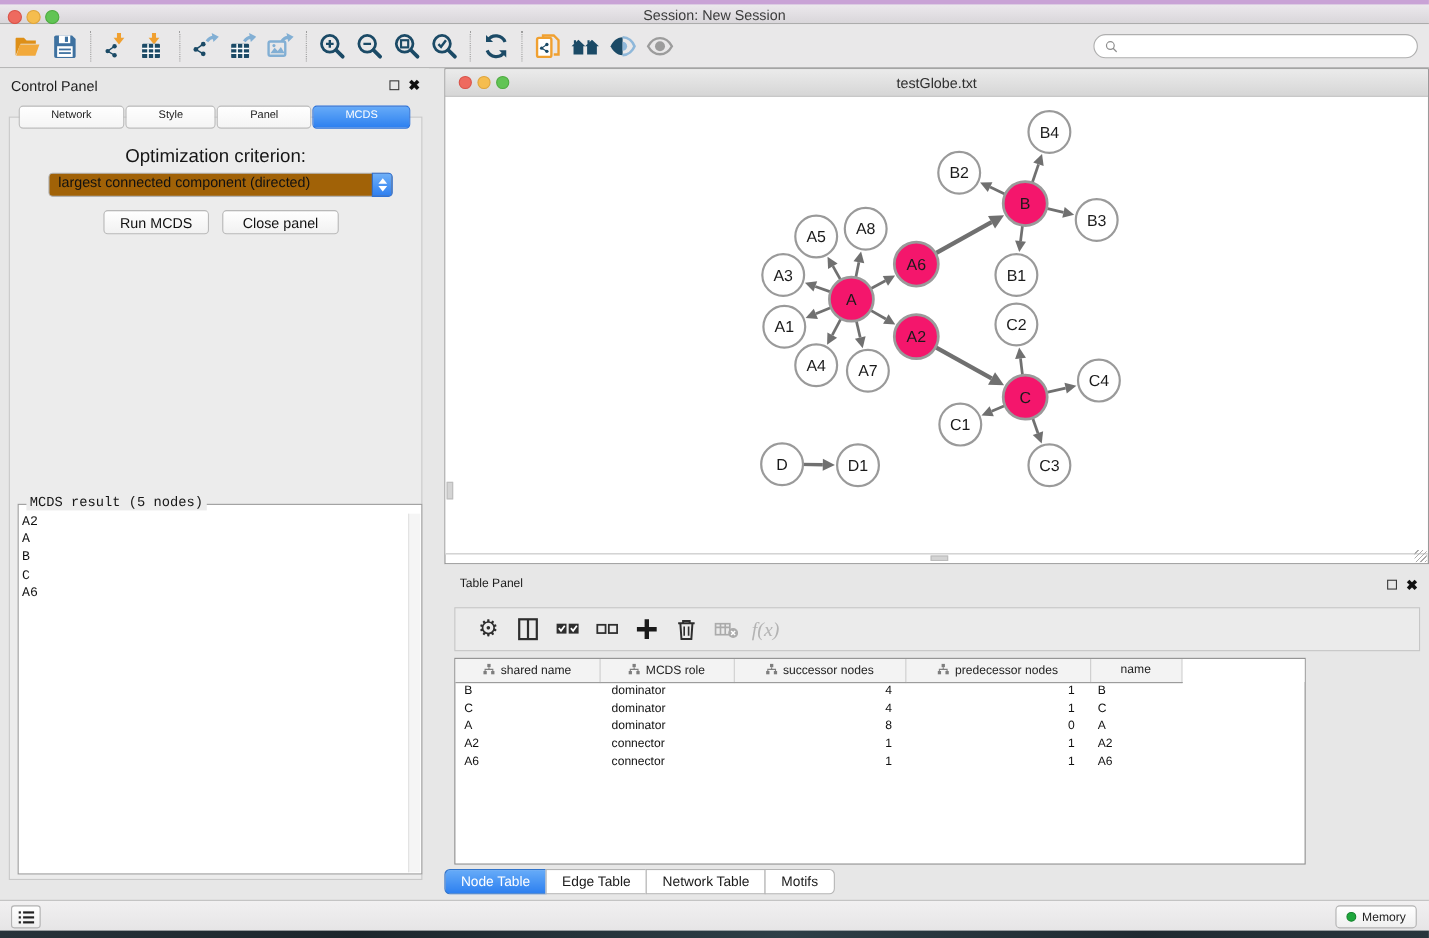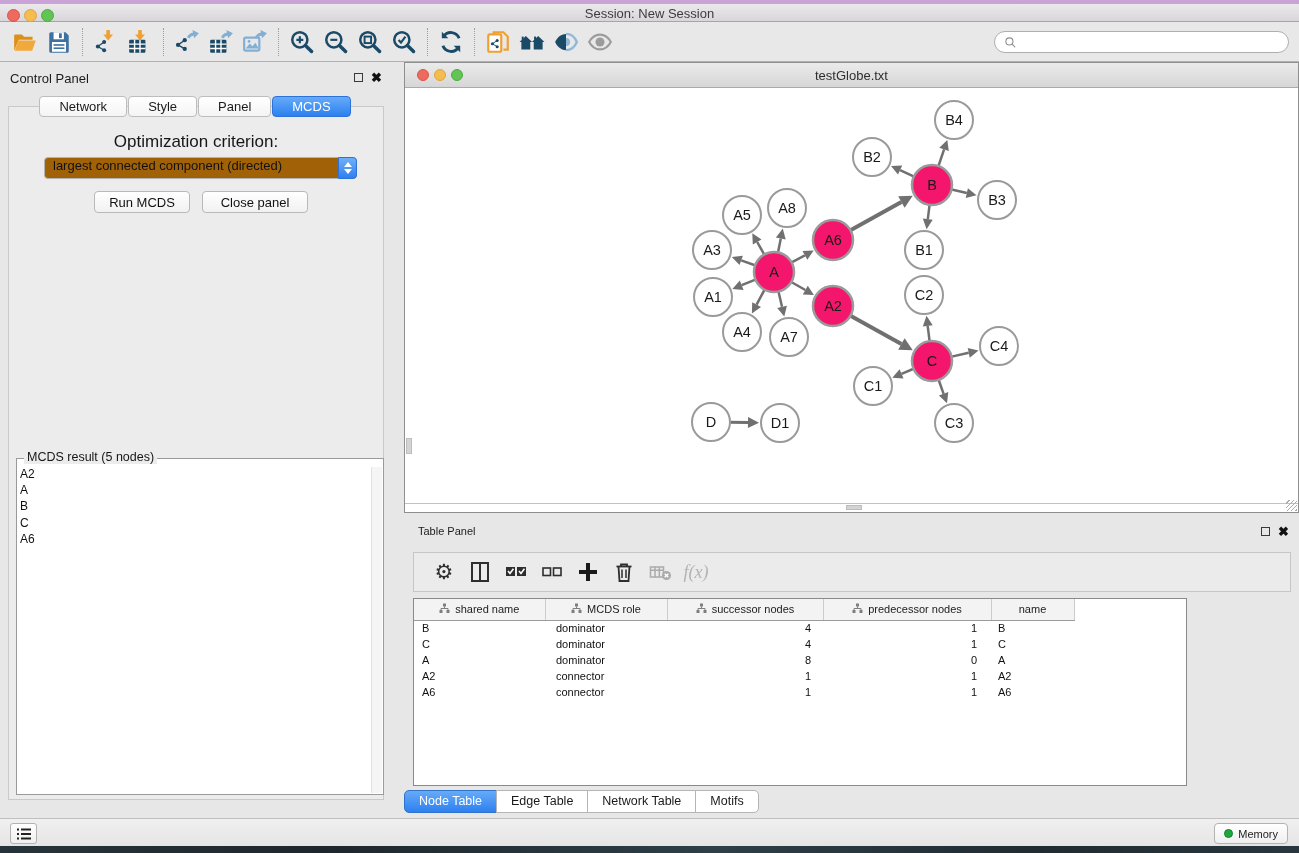--- a/index.html
+++ b/index.html
@@ -28,39 +28,39 @@
   .searchbox svg { width:13px; height:13px; margin-left:9px; }
 
   
   .control-panel { position:absolute; left:0; top:62px; width:390px; height:756px; background:#E7E7E7; }
   .panel-header { position:absolute; left:10px; top:9px; font-size:13px; color:#1C1C1C; }
   .panel-icons { position:absolute; right:8px; top:10px; display:flex; gap:8px; align-items:center; }
   .float-icon { width:9px; height:9px; border:1.5px solid #3A3A3A; display:inline-block; }
   .close-icon { font-size:13px; font-weight:bold; color:#111; line-height:11px; }
   .cp-tabs { position:absolute; left:0; right:0; top:34px; display:flex; justify-content:center; gap:1px; z-index:3; }
   .cp-tab { background:linear-gradient(#FFFFFF,#F4F4F4); border:1px solid #BDBDBD; border-radius:4px;
-    font-size:13px; color:#1A1A1A; padding:2px 19px; height:21px; }
+    font-size:10px; color:#1A1A1A; padding:2px 29px; height:21px; }
   .cp-tab.active { background:linear-gradient(#66ABF8,#2D80F0); border-color:#2D72D9; color:#fff; }
   .cp-content { position:absolute; left:8px; top:44px; width:376px; height:694px;
     background:#ECECEC; border:1px solid #C9C9C9; }
   .opt-label { position:absolute; left:0; right:0; top:25px; text-align:center; font-size:17px; color:#161616; }
   .dropdown { position:absolute; left:35px; top:50px; width:313px; height:22px; background:#a16207;
     border:1px solid #B3B3B3; border-radius:4px; display:flex; }
   .dropdown .val { flex:1; font-size:13px; color:#111; padding-left:8px; white-space:nowrap; }
   .dd-stepper { width:19px; height:22px; margin:-1px -1px 0 0; border-radius:0 4px 4px 0;
     background:linear-gradient(#6FB0F8,#2E7FF0); border:1px solid #2D72D9;
     display:flex; flex-direction:column; align-items:center; justify-content:center; gap:2px; }
   .dd-up { width:0; height:0; border-left:4px solid transparent; border-right:4px solid transparent; border-bottom:5px solid #fff; }
   .dd-dn { width:0; height:0; border-left:4px solid transparent; border-right:4px solid transparent; border-top:5px solid #fff; }
   .cp-btn { position:absolute; top:84px; height:22px; background:linear-gradient(#FFFFFF,#F1F1F1);
     border:1px solid #B9B9B9; border-radius:4px; font-size:13px; color:#111;
     display:flex; align-items:center; justify-content:center; }
   #run-btn { left:85px; width:96px; }
   #close-btn { left:193px; width:106px; }
-  .result-box { position:absolute; left:7px; top:351px; width:368px; height:337px; }
+  .result-box { position:absolute; left:7px; top:351px; width:368px; height:337px;font-family:Liberation Mono, monospace; }
   .result-legend { position:absolute; left:8px; top:-8px; background:#ECECEC; padding:0 3px;
     font-size:12.5px; color:#161616; z-index:2; }
   .result-frame { position:absolute; inset:0; border:1px solid #9A9A9A; background:#fff; }
   .result-list { position:absolute; left:4px; top:8px; right:16px; bottom:4px; font-size:12px; color:#111; line-height:16.2px; }
   .list-scroll { position:absolute; right:1px; top:1px; bottom:1px; width:11px; background:#F5F5F5; border-left:1px solid #E2E2E2; }
 
   
   .net-window { position:absolute; left:404px; top:62px; width:895px; height:451px;
     border:1px solid #8F8F8F; background:#fff; }
   .net-titlebar { position:absolute; left:0; top:0; right:0; height:25px;

